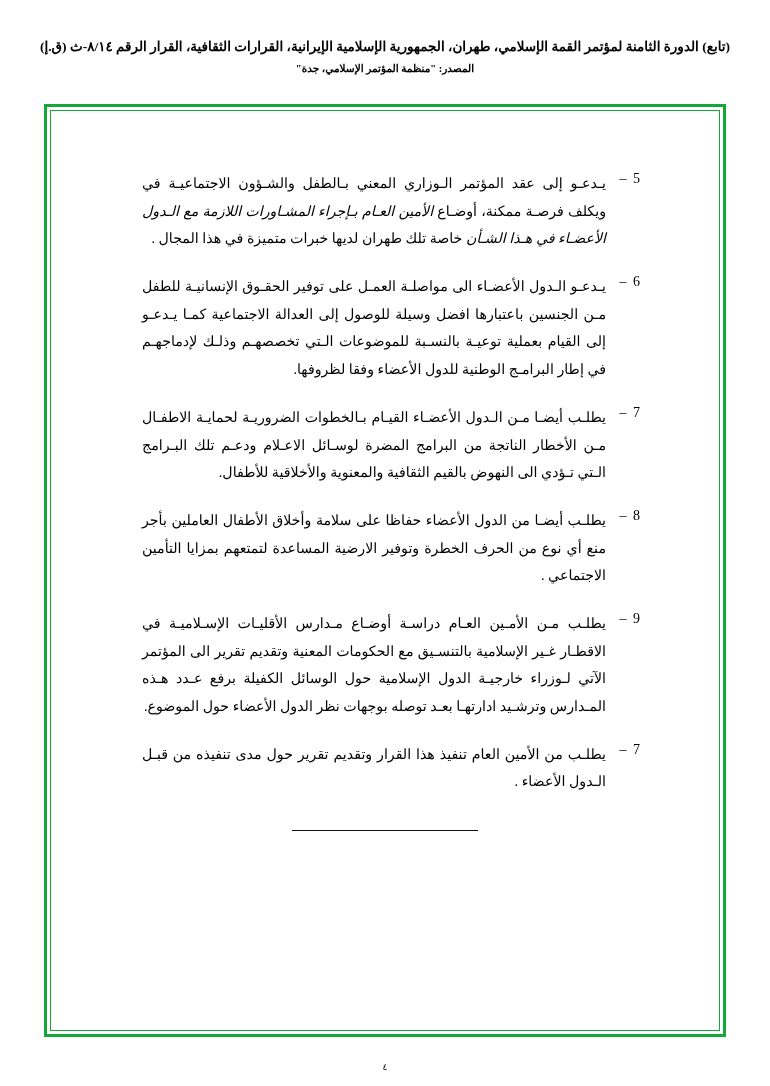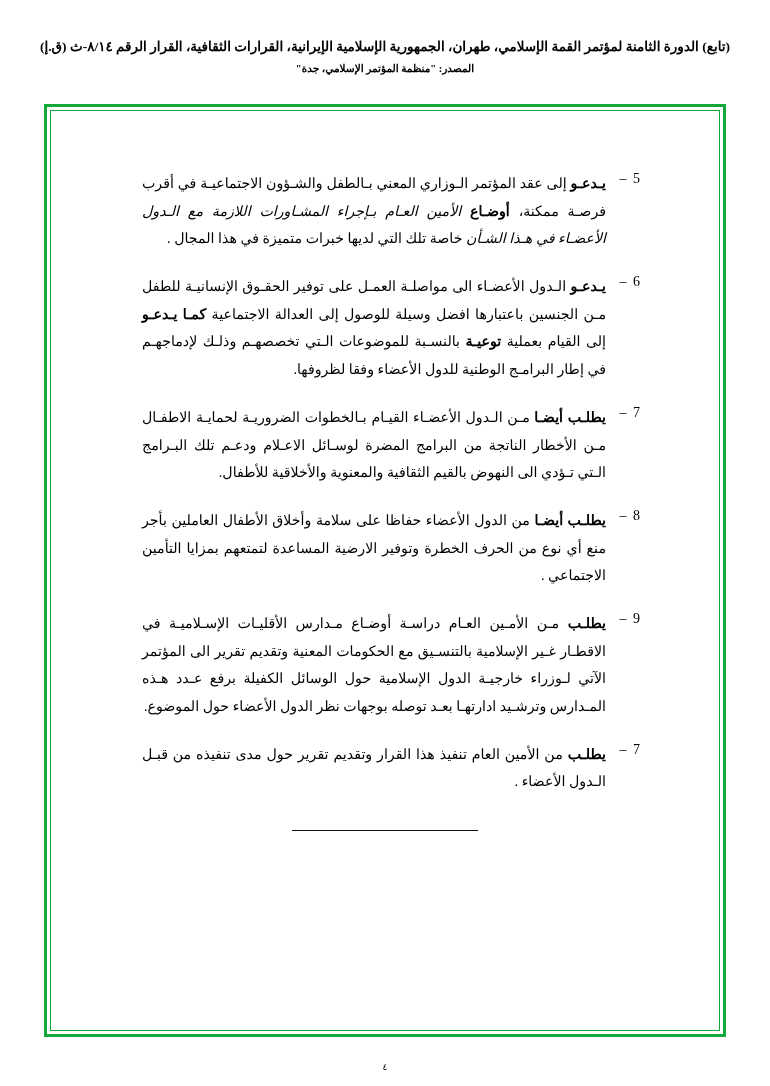--- a/index.html
+++ b/index.html
@@ -90,21 +90,21 @@
     width: 20px;
     text-align: center;
   }
   .text-col {
     flex: 1 1 auto;
     font-size: 14.2px;
     line-height: 1.95;
     text-align: justify;
     text-justify: inter-word;
   }
-  .b { font-weight: bold; }
+  .b { font-weight: normal; }
   .i { font-style: italic; }
   
   .sig-rule {
     position: absolute;
     top: 830px;
     left: 0;
     right: 0;
     display: flex;
     justify-content: center;
   }
@@ -135,21 +135,21 @@
   <div class="frame">
     <div class="frame-inner"></div>
   </div>
 
   <div class="content">
       <div class="clause">
         <div class="num-col">
           <span class="num">5</span>
           <span class="dash">–</span>
         </div>
-        <div class="text-col"><span class="b">يـدعـو</span><span> إلى عقد المؤتمر الـوزاري المعني بـالطفل والشـؤون الاجتماعيـة  في أقرب فرصـة ممكنة، </span><span class="b">أوضـاع</span><span class="i"> الأمين العـام بـإجراء المشـاورات اللازمة مع الـدول الأعضـاء في هـذا الشـأن </span><span>خاصة تلك التي لديها خبرات متميزة في هذا المجال .</span></div>
+        <div class="text-col"><span class="b">يـدعـو</span><span> إلى عقد المؤتمر الـوزاري المعني بـالطفل والشـؤون الاجتماعيـة  في ويكلف فرصـة ممكنة، </span><span class="b">أوضـاع</span><span class="i"> الأمين العـام بـإجراء المشـاورات اللازمة مع الـدول الأعضـاء في هـذا الشـأن </span><span>خاصة تلك طهران لديها خبرات متميزة في هذا المجال .</span></div>
       </div>
       <div class="clause">
         <div class="num-col">
           <span class="num">6</span>
           <span class="dash">–</span>
         </div>
         <div class="text-col"><span class="b">يـدعـو</span><span> الـدول الأعضـاء الى مواصلـة العمـل على توفير الحقـوق الإنسانيـة للطفل مـن الجنسين باعتبارها افضل وسيلة للوصول إلى العدالة الاجتماعية </span><span class="b">كمـا يـدعـو</span><span> إلى القيام بعملية </span><span class="b">توعيـة</span><span> بالنسـبة للموضوعات الـتي تخصصهـم وذلـك لإدماجهـم في إطار البرامـج الوطنية للدول الأعضاء وفقا لظروفها.</span></div>
       </div>
       <div class="clause">
         <div class="num-col">

